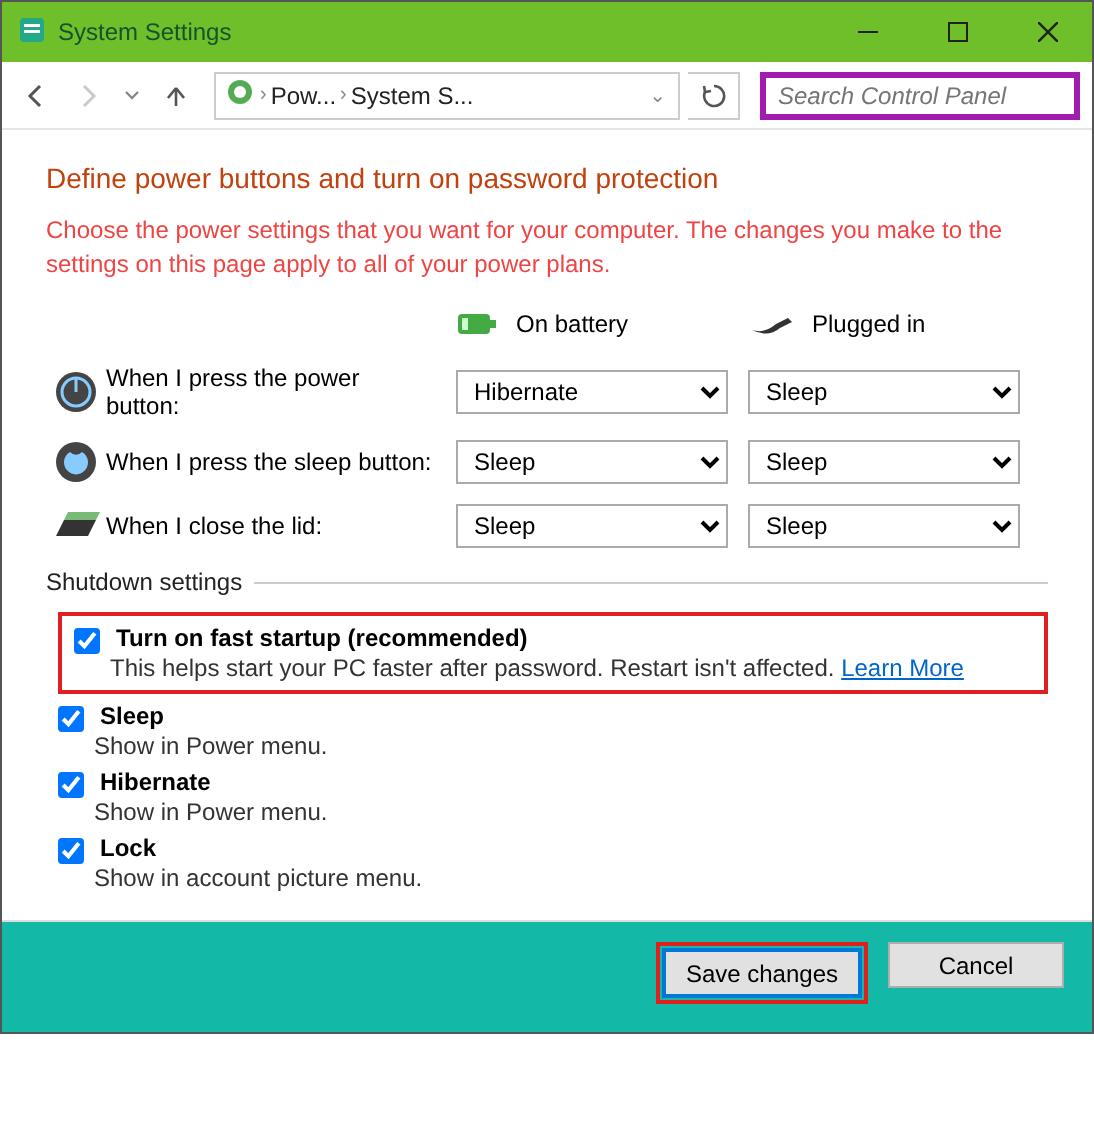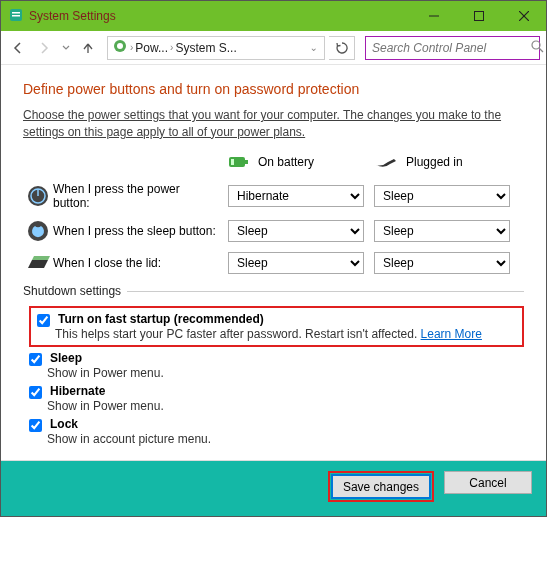--- a/index.html
+++ b/index.html
@@ -11,21 +11,21 @@
     width: 547px;
     border: 1px solid #555;
   }
   .titlebar {
     background: #6fbf2a;
     height: 30px;
     display: flex;
     align-items: center;
     padding-left: 8px;
   }
-  .titlebar .title { flex: 1; font-size: 12px; color: #7f1d1d; display:flex; align-items:center; gap:6px;text-align:center;}
+  .titlebar .title { flex: 1; font-size: 12px; color: #14532d; display:flex; align-items:center; gap:6px;text-align:center;}
   .titlebar .win-btn {
     width: 45px;
     height: 30px;
     display: flex;
     align-items: center;
     justify-content: center;
     color: #222;
   }
   .addrbar {
     height: 34px;
@@ -48,39 +48,39 @@
     gap: 2px;
     font-size: 12px;
     color: #222;
     background:#fff;
     margin-left:4px;
   }
   .breadcrumb .chev { color:#888; font-size:10px; }
   .refresh-btn { width:26px; height:24px; border:1px solid #ccc; border-left:none; display:flex;align-items:center;justify-content:center;}
   .searchbox {
     margin-left: 6px;
-    width: 175px;
+    width: 160px;
     height: 24px;
-    border: 1px solid #a21caf;
+    border: 3px solid #a21caf;
     display: flex;
     align-items: center;
     padding: 0 4px;
   }
   .searchbox input {
     flex: 1;
     border: none;
     outline: none;
     font-size: 12px;
     font-style: italic;
     color: #888;
     background:transparent;
   }
   .content { padding: 12px 22px 10px 22px; }
   .heading { color: #c2410c; font-size: 14px; margin: 4px 0 10px 0; }
-  .desc { font-size: 12px; color: #404040; line-height: 1.4; margin-bottom: 14px; text-decoration: underline; }
+  .desc { font-size: 12px; color: #ef4444; line-height: 1.4; margin-bottom: 14px; }
   .groupline {
     display: flex;
     align-items: center;
     margin: 6px 0 8px 0;
     color: #222;
   }
   .groupline .rule { flex:1; border-top:1px solid #ccc; margin-left:6px; }
   .colhead { display:flex; margin-bottom:10px; }
   .colhead .spacer { width:205px; }
   .colhead .col { width:146px; display:flex; gap:8px; font-size:12px;}

